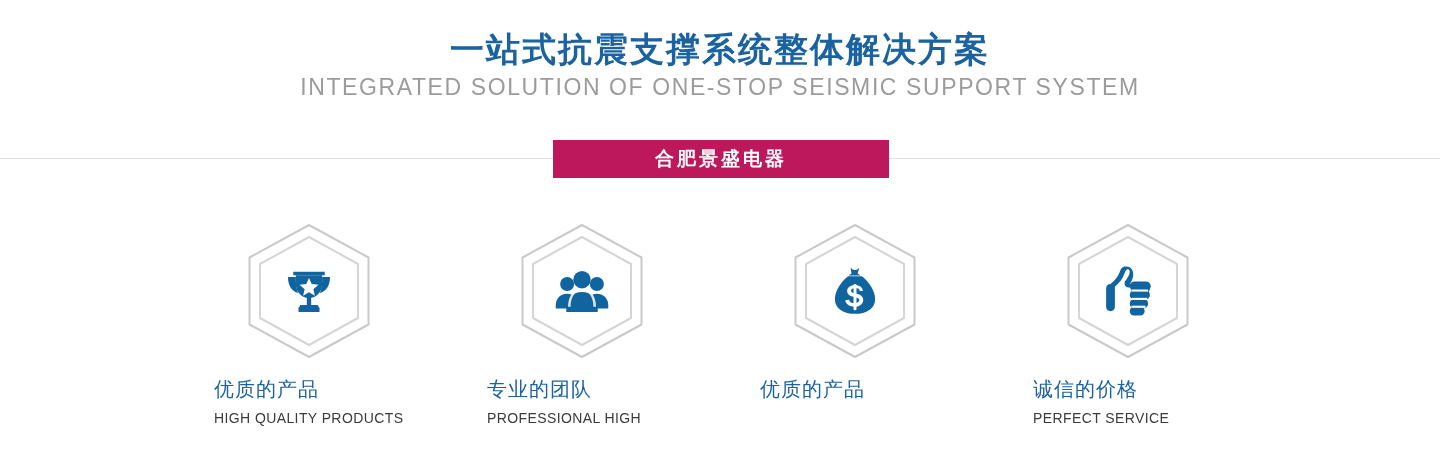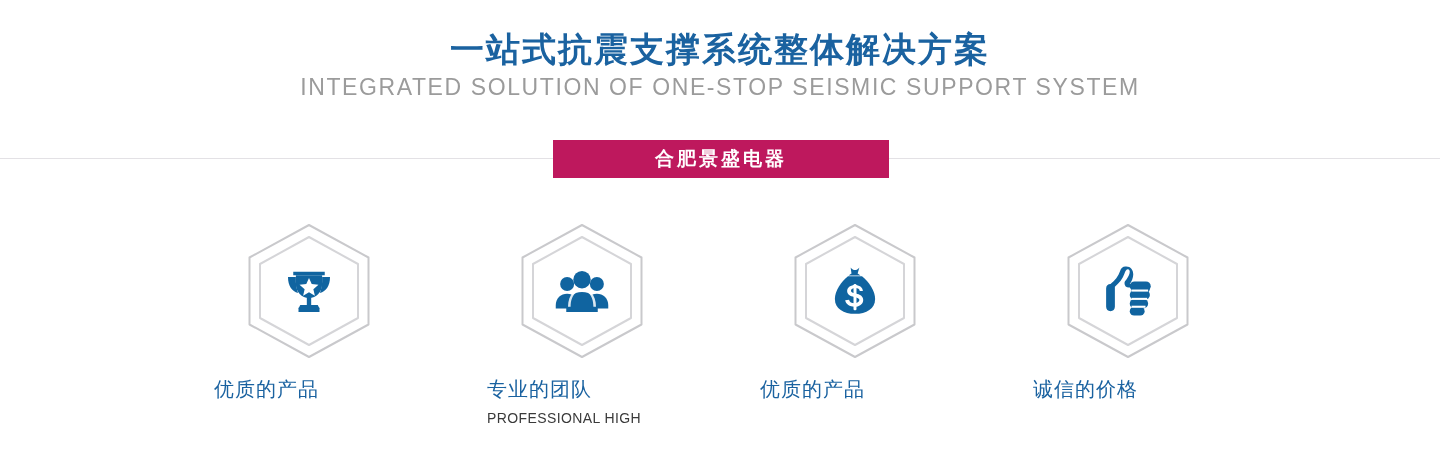--- a/index.html
+++ b/index.html
@@ -179,20 +179,21 @@
               <path d="M47 16h9c0 10-4.5 16.5-11.5 18.2C45.8 30.5 47 26 47 21.5V16z"></path>
               <path d="M29.5 38h5v13h-5z"></path>
               <path d="M20 51h24c0 0 0 5 0 5H20c0-0 0-5 0-5z"></path>
               <path d="M22 48h20l2 4H20z"></path>
             </g>
             <polygon fill="#ffffff" points="32,17 35.1,24.1 42.8,24.8 37,29.9 38.7,37.4 32,33.4 25.3,37.4 27,29.9 21.2,24.8 28.9,24.1"></polygon>
           </svg>
         </span>
       </div>
       <div class="feature-cn">优质的产品</div>
+      <div class="feature-en">HIGH QUALITY PRODUCTS</div>
     </div>
 
     <div class="feature f1">
       <div class="hex-wrap">
         <svg viewBox="0 0 138 138">
           <polygon points="69,3 128.5,35.5 128.5,102.5 69,135 9.5,102.5 9.5,35.5" fill="none" stroke="#c9c9cc" stroke-width="2" stroke-linejoin="round"></polygon>
           <polygon points="69,15 118,42 118,96 69,123 20,96 20,42" fill="none" stroke="#d5d5d8" stroke-width="2" stroke-linejoin="round"></polygon>
         </svg>
         <span class="hex-icon">
           <svg viewBox="0 0 64 64">
@@ -252,16 +253,17 @@
             </g>
             <g stroke="#ffffff" stroke-width="2.4" fill="none">
               <line x1="36" y1="31.5" x2="55" y2="31.5"></line>
               <line x1="36" y1="41" x2="54" y2="41"></line>
               <line x1="36" y1="50" x2="52" y2="50"></line>
             </g>
           </svg>
         </span>
       </div>
       <div class="feature-cn">诚信的价格</div>
+      <div class="feature-en">PERFECT SERVICE</div>
     </div>
 
   </div>
 </div>
 
 </body></html>

